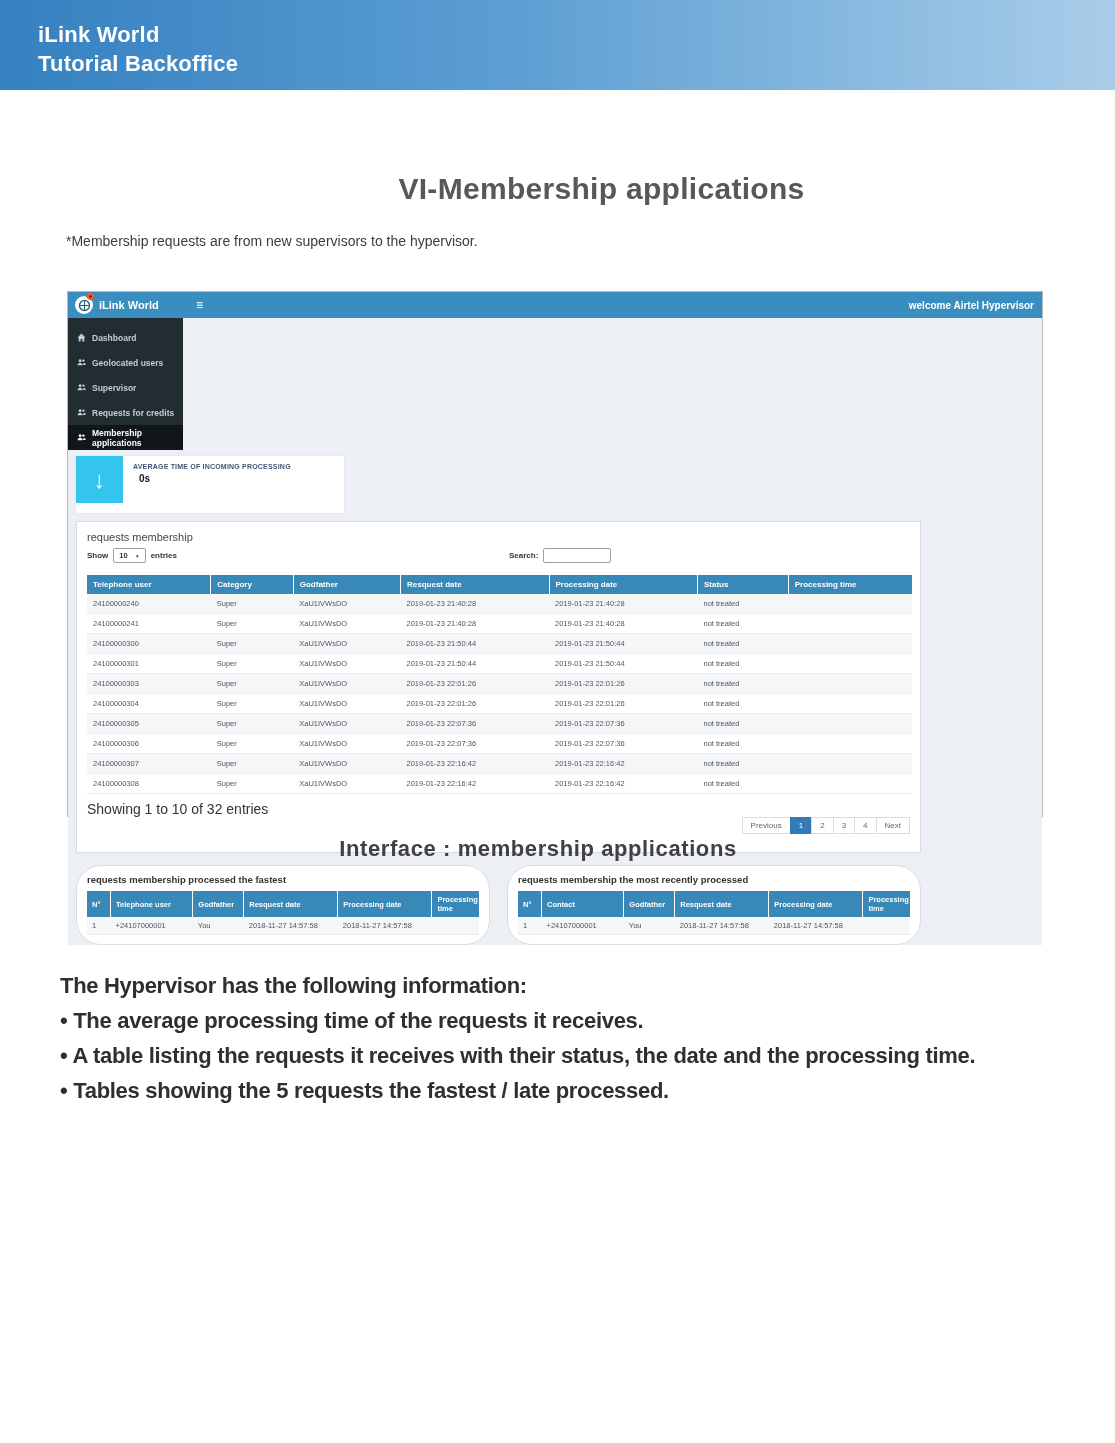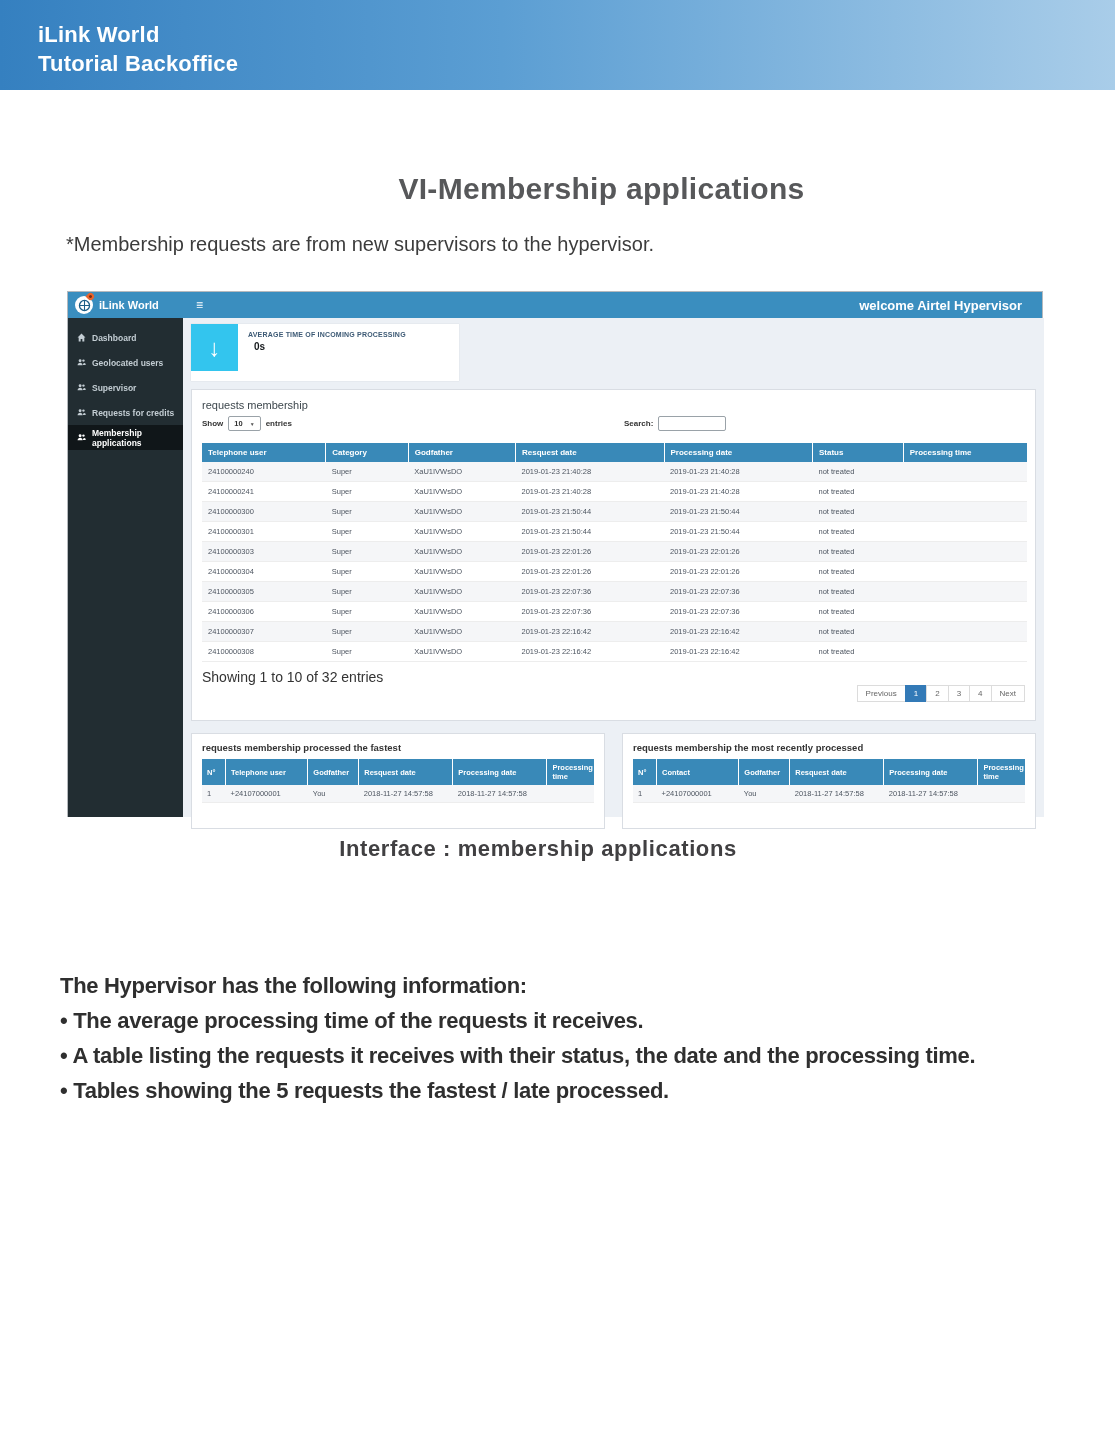--- a/index.html
+++ b/index.html
@@ -15,21 +15,21 @@
   }
   .page-header .hl { font-size: 22px; font-weight: 600; line-height: 29px; letter-spacing: 0.2px; }
 
   
   .doc-title {
     position: absolute; top: 172px; left: 0; width: 1115px;
     text-align: center; font-size: 30px; font-weight: 700; color: #57585a; letter-spacing: 0.3px; margin-left: 44px;
   }
   .doc-note {
     position: absolute; top: 233px; left: 66px;
-    font-size: 20px; color: #3c3c3c;
+    font-size: 14px; color: #3c3c3c;
   }
   .caption {
     position: absolute; top: 836px; left: 0; width: 1076px;
     text-align: center; font-size: 22px; font-weight: 700; color: #414042; letter-spacing: 0.6px;
   }
   .info-block {
     position: absolute; top: 968px; left: 60px; width: 1010px;
     font-size: 22px; font-weight: 700; color: #2f2f2f; letter-spacing: -0.3px;
   }
   .info-block p { line-height: 35px; }
@@ -51,23 +51,23 @@
     height: 26px; background: #3a8ebf; display: flex; align-items: center; color: #fff;
   }
   .brand { width: 115px; height: 26px; display: flex; align-items: center; gap: 6px; padding-left: 7px; background: #3a8ebf; }
   .brand-label { font-size: 11px; font-weight: 700; color: #fff; }
   .logo { width: 18px; height: 18px; position: relative; display: inline-block; }
   .logo .globe { width: 18px; height: 18px; background: #fff; border-radius: 50%; display: flex; align-items: center; justify-content: center; }
   .logo .globe svg { width: 13px; height: 13px; }
   .logo .pin { position: absolute; top: -3px; right: -1px; width: 7px; height: 7px; background: #e8642d; border-radius: 50% 50% 50% 0; transform: rotate(45deg); }
   .logo .pin i { position: absolute; top: 2px; left: 2px; width: 3px; height: 3px; background: #7a2c10; border-radius: 50%; }
   .burger { margin-left: 13px; font-size: 12px; font-weight: 700; cursor: pointer; }
-  .welcome { margin-left: auto; margin-right: 20px; font-size: 13px; font-weight: 700; }
-
-  .shot-body { display: flex; height: 499px; }
+  .welcome { margin-left: auto; margin-right: 8px; font-size: 10px; font-weight: 700; }
+
+  .shot-body { display: flex; height: 499px; flex-direction: column; }
   .sidebar { width: 115px; background: #222d32; padding-top: 7px; flex-shrink: 0; }
   .side-item {
     height: 25px; display: flex; align-items: center; gap: 6px; padding-left: 9px;
     color: #c3cdd3; font-size: 8.5px; font-weight: 600; cursor: pointer;
   }
   .side-item svg { width: 9px; height: 9px; fill: currentColor; flex-shrink: 0; }
   .side-item.active { background: #101619; color: #fff; }
 
   .content { flex: 1; background: #ecf0f5; padding: 6px 8px 0 8px; position: relative; }
 
@@ -117,21 +117,21 @@
   .table-footer { position: relative; padding: 7px 10px 0 10px; }
   .summary { position: absolute; left: 10px; top: 7px; font-size: 14px; color: #333; }
   .pagination { display: flex; justify-content: flex-end; margin-top: 16px; }
   .page-btn {
     border: 1px solid #dcdcdc; background: #fff; color: #666; font-size: 8px;
     padding: 3px 8px; margin-left: -1px; cursor: pointer;
   }
   .page-btn.active { background: #337ab7; border-color: #337ab7; color: #fff; }
 
   .bottom-row { display: flex; gap: 17px; margin-top: 12px; }
-  .small-panel { width: 414px; height: 96px; }
+  .small-panel { width: 414px; height: 80px; border-radius: 25px; }
   .small-title { font-size: 9.5px; font-weight: 700; color: #333; padding: 8px 10px 6px 10px; }
   .small-panel table.data { width: calc(100% - 20px); margin: 0 10px; }
   .small-panel table.data th { font-size: 7.5px; padding: 4px 5px; }
   .small-panel table.data td { font-size: 7.5px; padding: 4px 5px; }
   .small-panel table.data th:nth-child(1){width:6%} .small-panel table.data th:nth-child(2){width:21%}
   .small-panel table.data th:nth-child(3){width:13%} .small-panel table.data th:nth-child(4){width:24%}
   .small-panel table.data th:nth-child(5){width:24%} .small-panel table.data th:nth-child(6){width:12%}
 </style>
 </head>
 <body>

